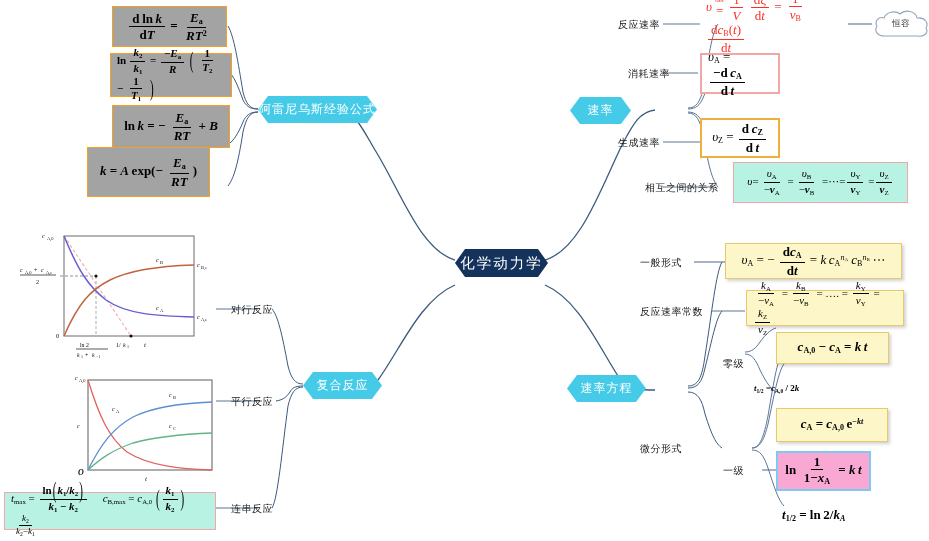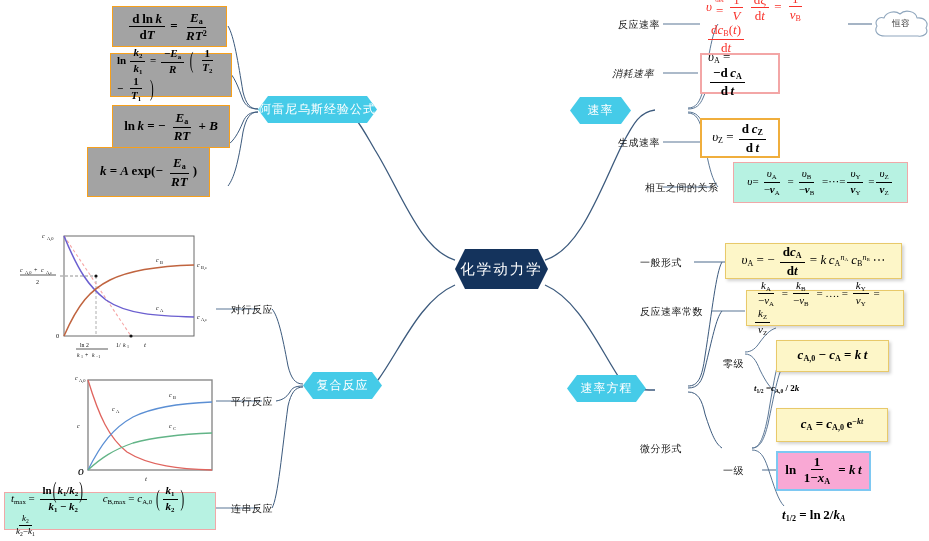--- a/index.html
+++ b/index.html
@@ -119,21 +119,21 @@
       <path d="M745,352 C752,352 756,348 760,342 C766,334 770,330 776,328"></path>
       <path d="M745,354 C752,354 756,360 760,370 C766,382 770,388 776,392"></path>
     </g>
     <g fill="none" stroke="#5b7796" stroke-width="1.1">
       <path d="M694,262 L725,262"></path>
       <path d="M712,311 L745,311"></path>
       <path d="M762,470 L780,470"></path>
     </g>
   </svg>
 
-  <div class="node hex central" style="left:455px;top:249px;width:93px;height:40px;font-family:Liberation Mono, monospace;">
+  <div class="node hex central" style="left:455px;top:249px;width:93px;height:28px;font-family:Liberation Mono, monospace;">
     <span>化学动力学</span>
   </div>
 
   <div class="node hex branch" style="left:258px;top:96px;width:119px;height:27px;">
     <span>阿雷尼乌斯经验公式</span>
   </div>
 
   <div class="node hex branch" style="left:303px;top:372px;width:79px;height:27px;">
     <span>复合反应</span>
   </div>
@@ -200,21 +200,21 @@
     <span class="m mb mid">
       <span class="mi">k</span> = <span class="mi">A</span> exp(−
       <span class="frac">
           <span class="num"><span class="mi">E</span><sub>a</sub></span>
           <span class="den"><span class="mi">RT</span></span>
         </span>)
     </span>
   </div>
 
   <div class="slabel" style="left:618px;top:18px;">反应速率</div>
-  <div class="slabel" style="left:612px;top:67px;font-style:italic;">消耗速率</div>
+  <div class="slabel" style="left:628px;top:67px;">消耗速率</div>
   <div class="slabel" style="left:618px;top:136px;">生成速率</div>
   <div class="slabel" style="left:645px;top:181px;">相互之间的关系</div>
 
   <div class="fbox plain" style="left:700px;top:2px;width:150px;height:42px;">
     <span class="m red mid">
       <span class="mi">υ</span>
       <span style="display:inline-flex;flex-direction:column;align-items:center;vertical-align:middle;">
         <span style="font-size:7px;">def</span>
           <span>=</span>
       </span>
@@ -320,21 +320,21 @@
           <span class="num"><span class="mi">k</span><sub>Y</sub></span>
           <span class="den"><span class="mi">v</span><sub>Y</sub></span>
         </span>
       =<span class="frac">
           <span class="num"><span class="mi">k</span><sub>Z</sub></span>
           <span class="den"><span class="mi">v</span><sub>Z</sub></span>
         </span>
     </span>
   </div>
 
-  <div class="fbox yellow" style="left:776px;top:340px;width:113px;height:32px;">
+  <div class="fbox yellow" style="left:776px;top:332px;width:113px;height:32px;">
     <span class="m mb mid">
       <span class="mi">c</span><sub>A,0</sub> − <span class="mi">c</span><sub>A</sub> = <span class="mi">k t</span>
     </span>
   </div>
 
   <div class="fbox plain" style="left:748px;top:381px;width:100px;height:16px;justify-content:flex-start;">
     <span class="m mb tiny">
       <span class="mi">t</span><sub>1/2</sub> =<span class="mi">c</span><sub>A,0</sub> / 2<span class="mi">k</span>
     </span>
   </div>

